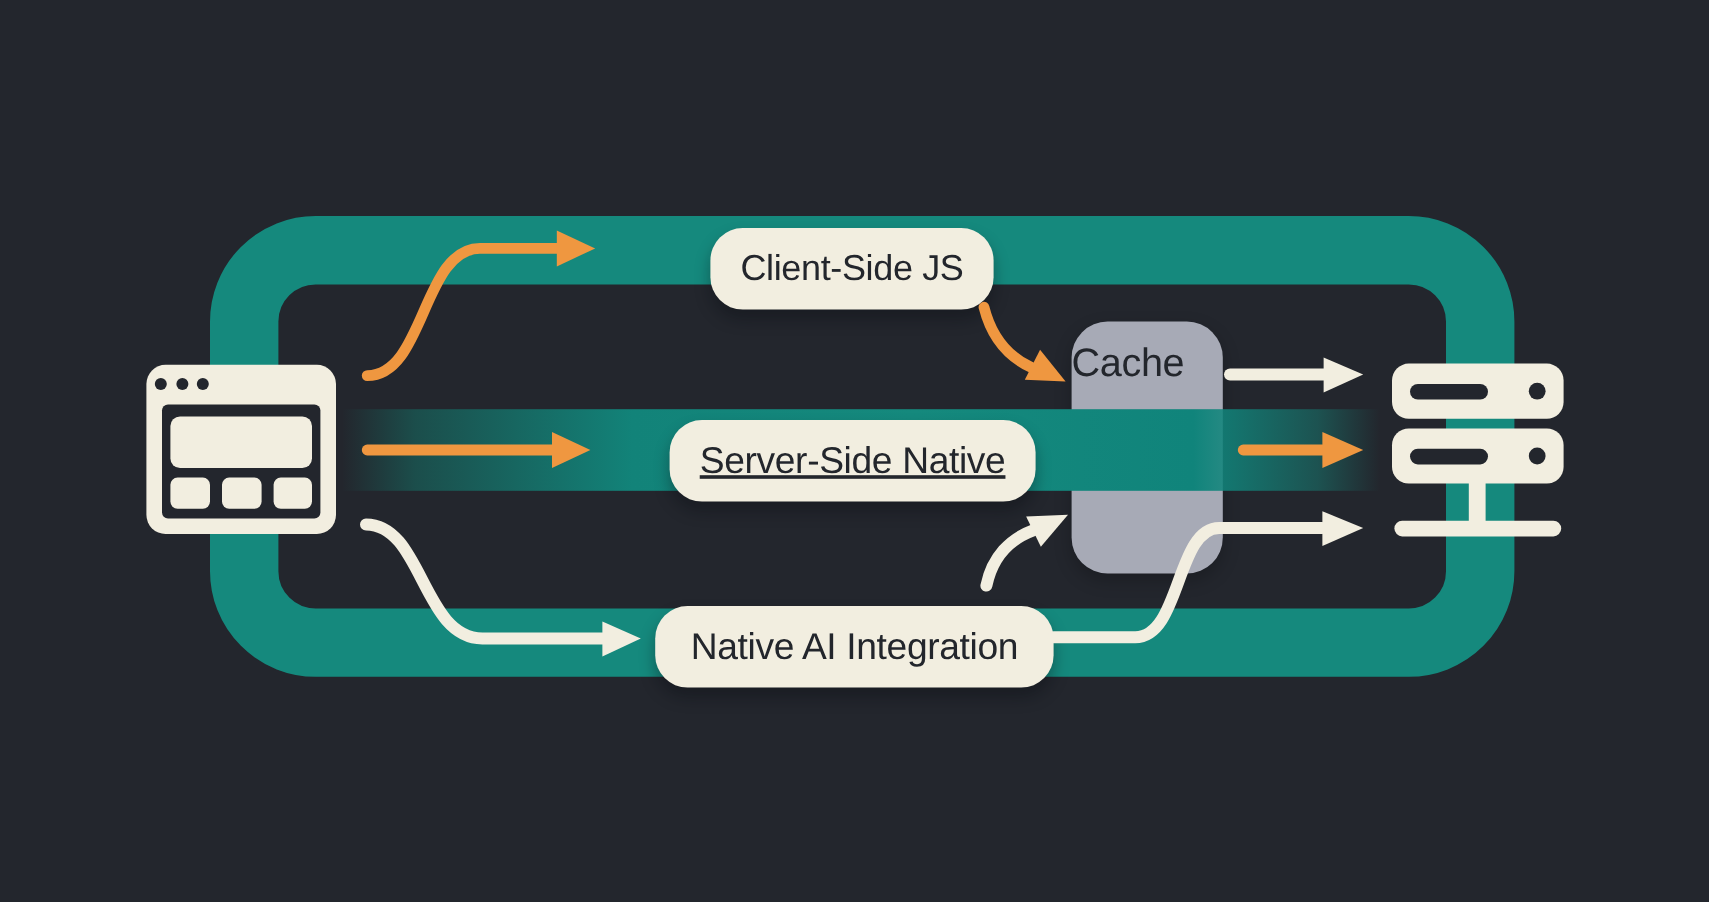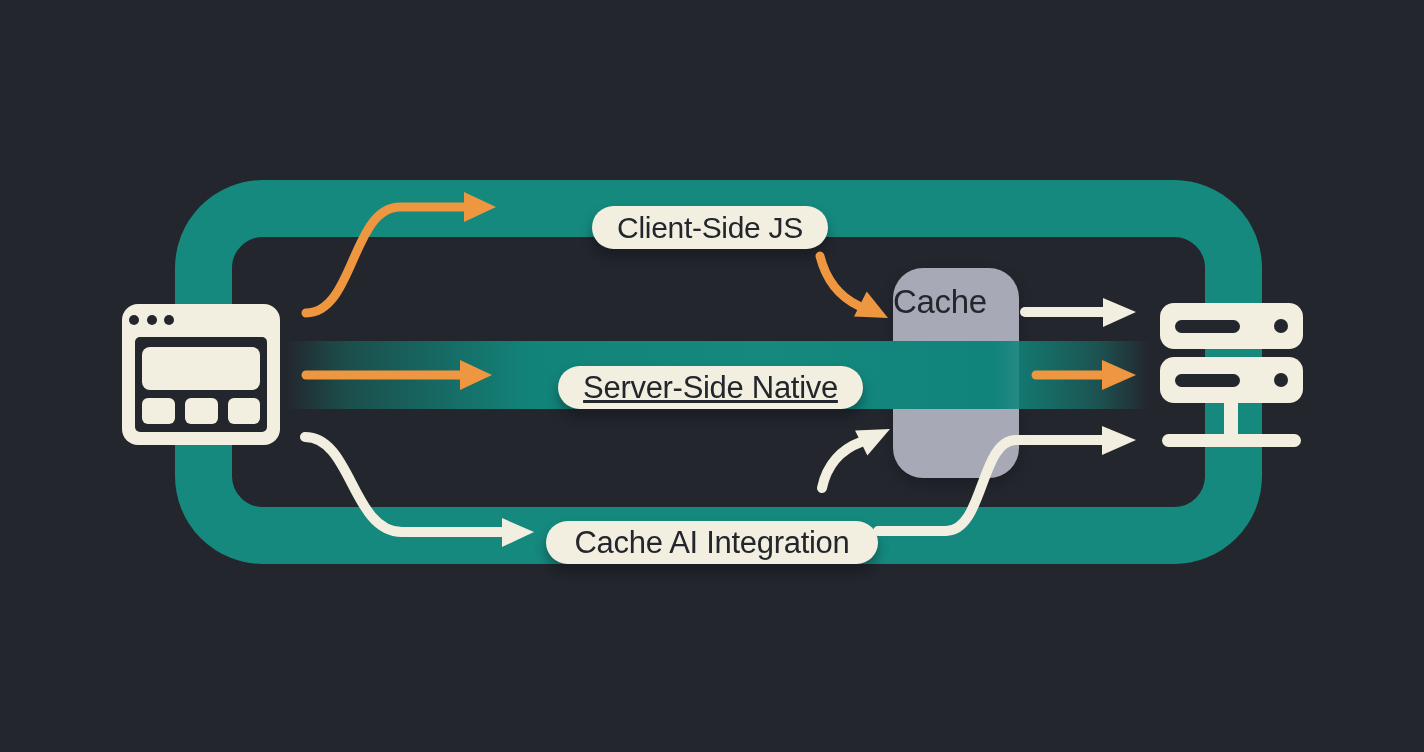--- a/index.html
+++ b/index.html
@@ -39,25 +39,24 @@
     position:absolute;left:893px;top:268px;width:126px;height:210px;
     background:var(--cache-gray);border-radius:30px;z-index:2;
     box-shadow:0 6px 14px rgba(0,0,0,.22);
   }
   .cache-label{
     position:absolute;left:0;right:0;top:15px;text-align:left;
     font-size:33px;font-weight:500;color:var(--text-dark);letter-spacing:-0.3px;
   }
   
   .pill{
-    position:absolute;height:43px;border-radius:27px;background:var(--cream);
+    position:absolute;height:68px;border-radius:27px;background:var(--cream);
     display:flex;align-items:center;justify-content:center;z-index:4;
     color:var(--text-dark);font-weight:500;letter-spacing:-0.3px;
     box-shadow:0 8px 12px rgba(8,12,16,.35);
-    margin-top:16px;
   }
   .pill-client{left:592px;top:190px;width:236px;font-size:30px;}
   .pill-server{left:558px;top:350px;width:305px;font-size:31px;text-decoration:underline;}
   .pill-hybrid{left:546px;top:505px;width:332px;font-size:31px;}
   
   .browser{position:absolute;left:122px;top:304px;width:158px;height:141px;z-index:4;}
   .b-outer{position:absolute;inset:0;background:var(--cream);border-radius:16px;}
   .b-inner{position:absolute;left:13px;right:13px;top:33px;bottom:13px;background:var(--background);border-radius:5px;}
   .b-dot{position:absolute;width:10px;height:10px;border-radius:50%;background:var(--background);top:11px;}
   .b-dot1{left:7px;}.b-dot2{left:25px;}.b-dot3{left:42px;}
@@ -118,21 +117,21 @@
     <div class="s-base"></div>
   </div>
 
   <div class="pill pill-client">
     <span>Client-Side JS</span>
   </div>
   <div class="pill pill-server">
     <span>Server-Side Native</span>
   </div>
   <div class="pill pill-hybrid">
-    <span>Cache AI Integration</span>
+    <span>Native AI Integration</span>
   </div>
 
   <svg class="arrows" width="1424" height="752" viewBox="0 0 1424 752">
     <g>
       <path class="shaft orange" d="M306,313 C354,313 352,207 400,207 H464"></path>
       <polygon class="head orange" points="464,192 464,222 496,207"></polygon>
     </g>
     <g>
       <path class="shaft orange" d="M306,375 H460"></path>
       <polygon class="head orange" points="460,360 460,390 492,375"></polygon>

